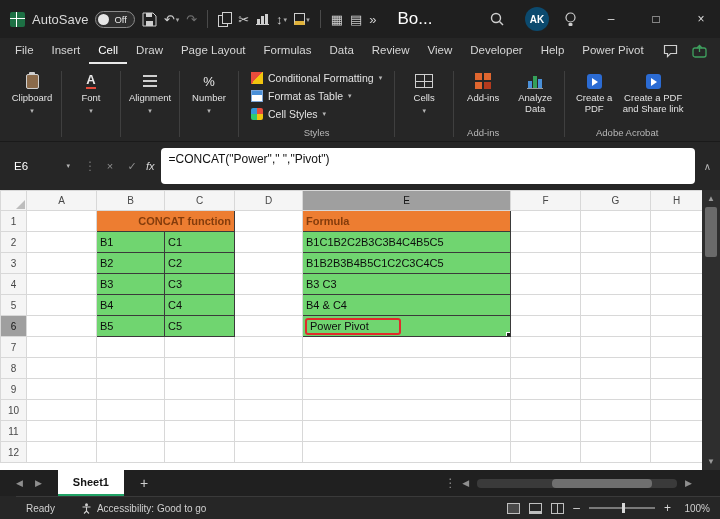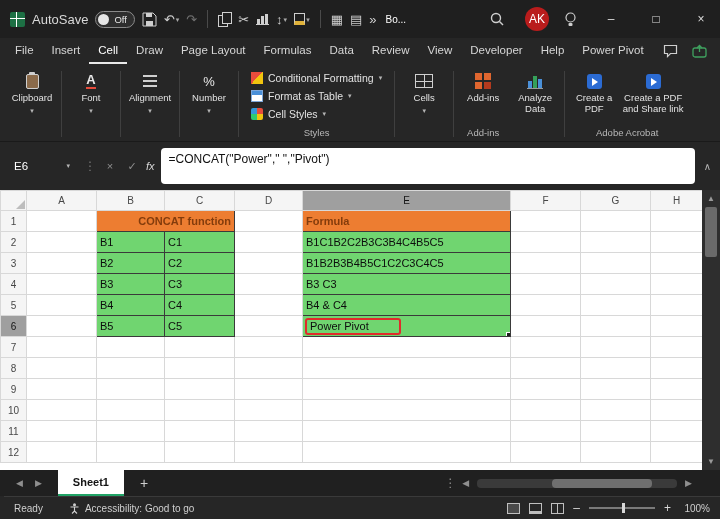--- a/index.html
+++ b/index.html
@@ -22,23 +22,23 @@
   .chevsm{font-size:7px;color:#a8a8a8;margin-left:1px}
   .vsep-t{width:1px;height:18px;background:#4a4a4a;margin:0 3px;flex:none}
   .ic-dbl{position:relative;width:13px;height:14px}
   .ic-dbl::before{content:"";position:absolute;left:0;top:3px;width:8px;height:10px;border:1px solid #cfcfcf;background:#1f1f1f}
   .ic-dbl::after{content:"";position:absolute;left:4px;top:0;width:8px;height:10px;border:1px solid #cfcfcf;background:#1f1f1f}
   .ic-chart{width:13px;height:12px;border-bottom:1px solid #cfcfcf;background:
      linear-gradient(#cfcfcf,#cfcfcf) 1px 6px/3px 6px no-repeat,
      linear-gradient(#cfcfcf,#cfcfcf) 5px 3px/3px 9px no-repeat,
      linear-gradient(#cfcfcf,#cfcfcf) 9px 1px/3px 11px no-repeat}
   .ic-paint{width:11px;height:12px;border:1px solid #cfcfcf;border-bottom:4px solid #e0b23a}
-  .doct{font-size:10px;color:#fff;margin-left:2px}
-  .avatar{width:24px;height:24px;border-radius:50%;background:#b91c1c;color:#fff;font-size:12px;
-          font-weight:normal;display:flex;align-items:center;justify-content:center;cursor:pointer}
+  .doct{font-size:17px;color:#fff;margin-left:14px}
+  .avatar{width:24px;height:24px;border-radius:50%;background:#0c4a6e;color:#fff;font-size:10px;
+          font-weight:bold;display:flex;align-items:center;justify-content:center;cursor:pointer}
   .winbtn{width:38px;height:38px;display:flex;align-items:center;justify-content:center;
           color:#dcdcdc;font-size:12px;cursor:pointer}
   .push{margin-left:auto}
 
   
   .menubar{position:absolute;top:38px;left:0;right:0;height:26px;background:#262626;
            display:flex;align-items:stretch;padding:0 6px}
   .mitem{display:flex;align-items:center;padding:0 9px;font-size:11.5px;color:#d6d6d6;cursor:pointer;border-bottom:2px solid transparent}
   .mitem.active{color:#fff;border-bottom:2px solid #e9e9e9}
   .mic{display:flex;align-items:center;padding:0 7px;cursor:pointer}
@@ -124,21 +124,21 @@
   .nav{color:#8f8f8f;font-size:9px;padding:0 6px;cursor:pointer}
   .sheettab{height:26px;margin-left:10px;background:#fff;color:#141414;font-weight:bold;
             display:flex;align-items:center;padding:0 15px;border-bottom:2px solid #21A366;cursor:pointer}
   .addsheet{color:#cfcfcf;font-size:14px;margin-left:16px;cursor:pointer}
   .dots{margin-left:auto;color:#8f8f8f;font-size:12px;cursor:pointer}
   .htrack{width:200px;height:9px;background:#3a3a3a;border-radius:4px;margin:0 2px;position:relative;cursor:pointer}
   .hthumb{position:absolute;left:75px;width:100px;height:9px;background:#6f6f6f;border-radius:4px}
   .hwrap{display:flex;align-items:center;margin-right:22px}
 
   
-  .statusbar{position:absolute;top:496px;left:4px;right:0;height:23px;background:#262626;
+  .statusbar{position:absolute;top:496px;left:16px;right:0;height:23px;background:#262626;
              border-top:1px solid #3a3a3a;display:flex;align-items:center;
              padding:0 10px;font-size:10px;color:#cfcfcf}
   .acc{display:flex;align-items:center;gap:5px;margin-left:26px;cursor:pointer}
   .sright{margin-left:auto;display:flex;align-items:center;gap:9px}
   .vic{width:13px;height:11px;border:1px solid #bfbfbf;display:inline-block;cursor:pointer}
   .vic.sel{background:#4a4a4a}
   .vic.v2{border-bottom-width:3px}
   .vic.v3{background:linear-gradient(to right,transparent 0 5px,#bfbfbf 5px 6px,transparent 6px)}
   .zbtn{cursor:pointer;font-size:12px;color:#d8d8d8}
   .ztrack{width:66px;height:2px;background:#7a7a7a;position:relative;cursor:pointer}

